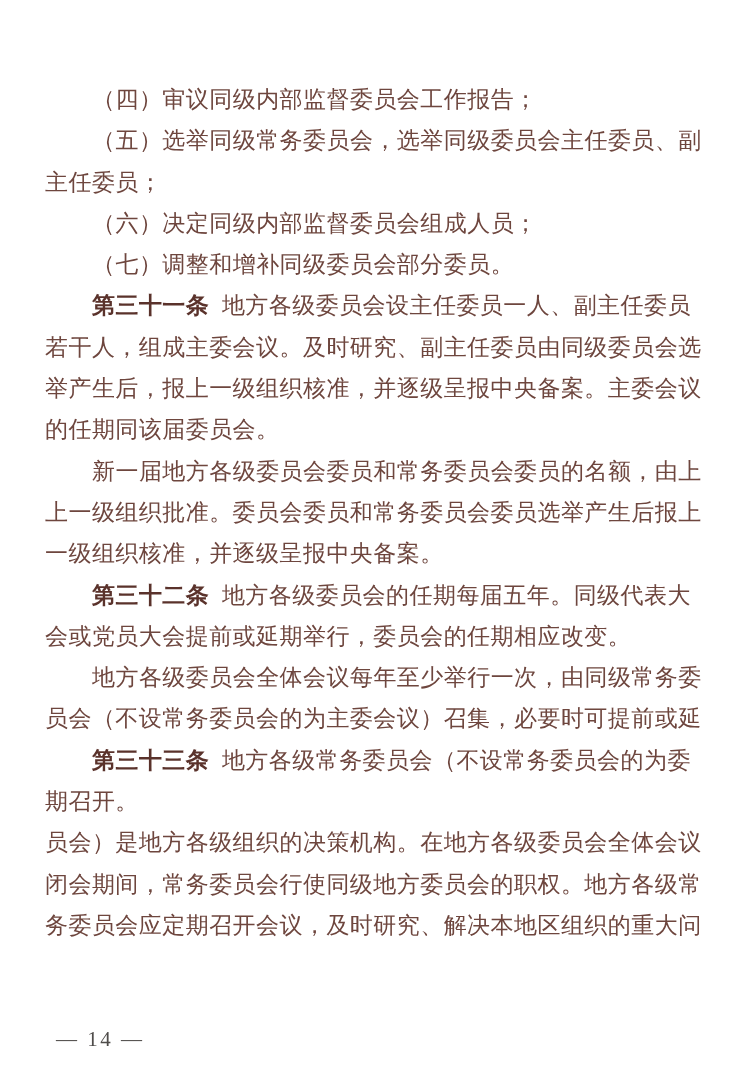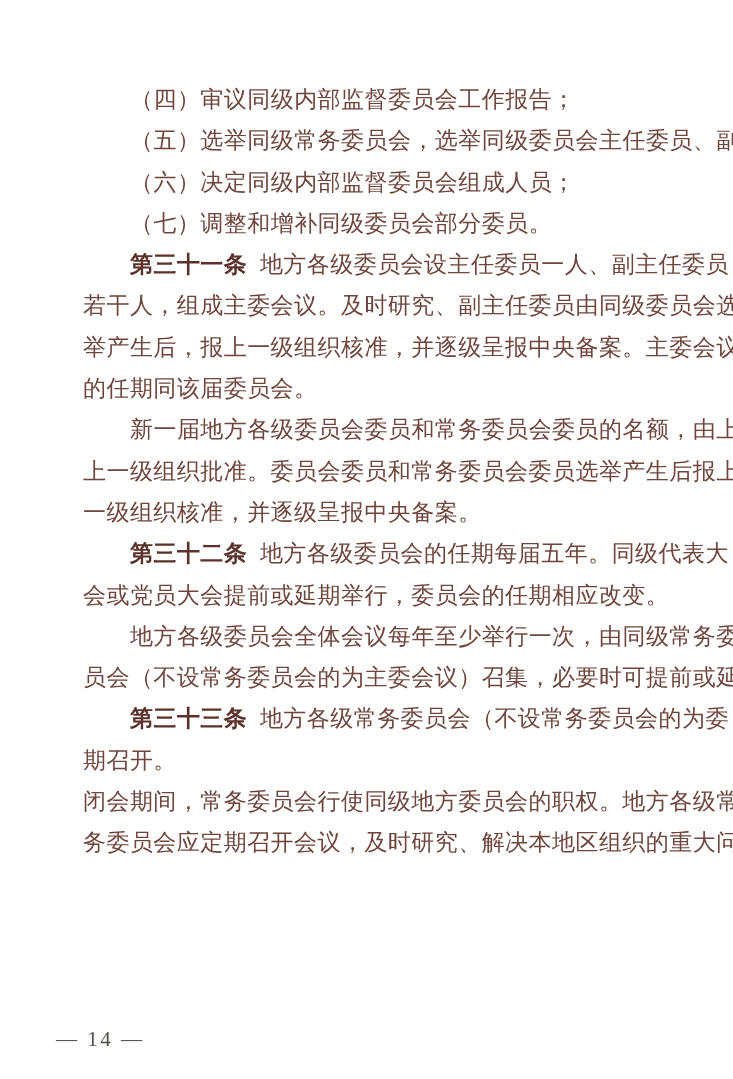--- a/index.html
+++ b/index.html
@@ -25,21 +25,20 @@
     top: 79px;
     width: 656px;
     color: #6e463e;
     font-size: 23px;
   }
   .line {
     height: 41.3px;
     line-height: 41.3px;
     letter-spacing: 0.45px;
     white-space: nowrap;
-    margin-left: 38px;
   }
   .line.indent {
     padding-left: 47px;
   }
   .term {
     font-weight: 700;
     font-family: Liberation Mono, monospace;
     color: #5a322b;
     margin-right: 0.55em;
   }
@@ -55,32 +54,34 @@
     text-align: right;
   }
 </style>
 </head>
 <body>
 
 <div class="doc-page">
   <div class="text-block" id="lines-container">
       <div class="line indent"><span class="body">（四）审议同级内部监督委员会工作报告；</span></div>
       <div class="line indent"><span class="body">（五）选举同级常务委员会，选举同级委员会主任委员、副</span></div>
+      <div class="line"><span class="body">主任委员；</span></div>
       <div class="line indent"><span class="body">（六）决定同级内部监督委员会组成人员；</span></div>
       <div class="line indent"><span class="body">（七）调整和增补同级委员会部分委员。</span></div>
       <div class="line indent"><span class="term">第三十一条</span><span class="body">地方各级委员会设主任委员一人、副主任委员</span></div>
       <div class="line"><span class="body">若干人，组成主委会议。及时研究、副主任委员由同级委员会选</span></div>
       <div class="line"><span class="body">举产生后，报上一级组织核准，并逐级呈报中央备案。主委会议</span></div>
       <div class="line"><span class="body">的任期同该届委员会。</span></div>
       <div class="line indent"><span class="body">新一届地方各级委员会委员和常务委员会委员的名额，由上</span></div>
       <div class="line"><span class="body">上一级组织批准。委员会委员和常务委员会委员选举产生后报上</span></div>
       <div class="line"><span class="body">一级组织核准，并逐级呈报中央备案。</span></div>
       <div class="line indent"><span class="term">第三十二条</span><span class="body">地方各级委员会的任期每届五年。同级代表大</span></div>
       <div class="line"><span class="body">会或党员大会提前或延期举行，委员会的任期相应改变。</span></div>
       <div class="line indent"><span class="body">地方各级委员会全体会议每年至少举行一次，由同级常务委</span></div>
       <div class="line"><span class="body">员会（不设常务委员会的为主委会议）召集，必要时可提前或延</span></div>
       <div class="line indent"><span class="term">第三十三条</span><span class="body">地方各级常务委员会（不设常务委员会的为委</span></div>
       <div class="line"><span class="body">期召开。</span></div>
+      <div class="line"><span class="body">员会）是地方各级组织的决策机构。在地方各级委员会全体会议</span></div>
       <div class="line"><span class="body">闭会期间，常务委员会行使同级地方委员会的职权。地方各级常</span></div>
       <div class="line"><span class="body">务委员会应定期召开会议，及时研究、解决本地区组织的重大问</span></div>
     </div>
   <div class="page-number">— 14 —</div>
 </div>
 
 </body></html>

